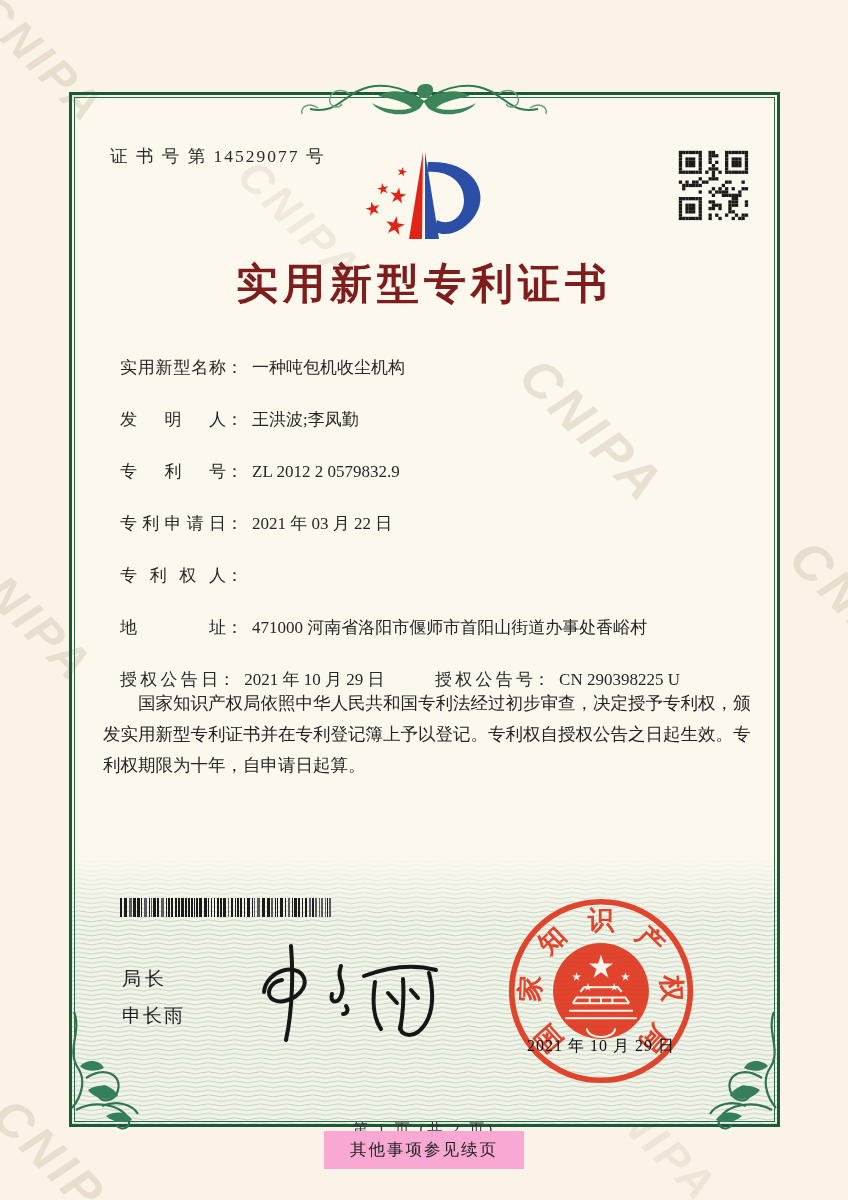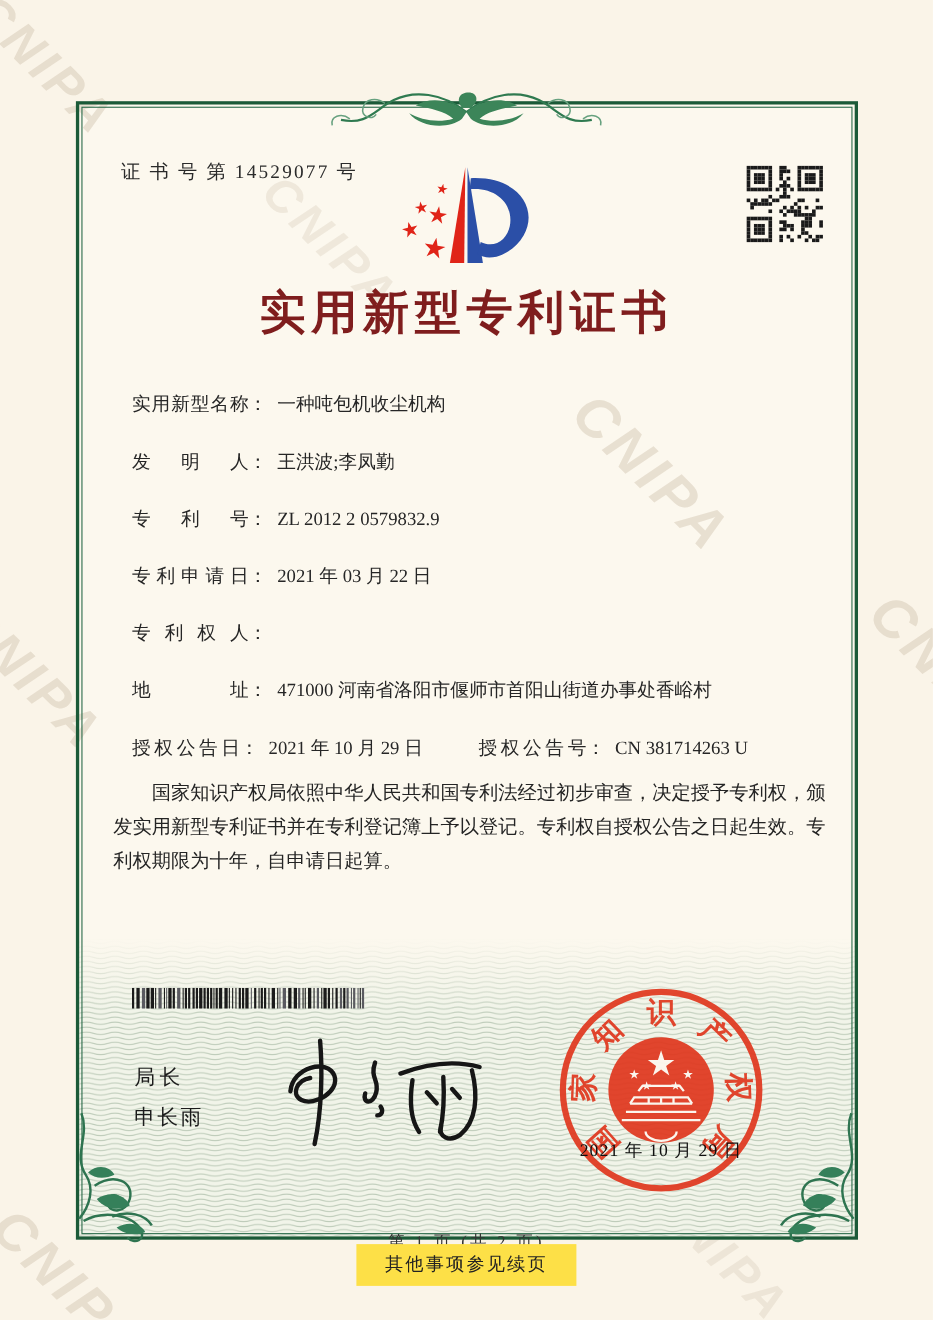--- a/index.html
+++ b/index.html
@@ -33,32 +33,32 @@
   .title{left:0;right:0;top:256px;z-index:7;text-align:center;
     font-size:42px;font-weight:700;letter-spacing:5px;color:#7f1d1d;}
   
   .fields{left:120px;top:356px;width:560px;z-index:7;display:flex;flex-direction:column;row-gap:28px;}
   .frow{display:flex;align-items:flex-start;font-size:17px;line-height:24px;color:#262626;white-space:nowrap;}
   .flabel{display:inline-block;width:106px;text-align:justify;text-align-last:justify;text-justify:inter-character;}
   .colon{display:inline-block;}
   .fvalue{display:inline-block;margin-left:9px;}
   .fvalue.fixed{width:206px;}
   
-  .body-text{left:103px;top:705px;width:648px;z-index:7;font-size:17.5px;line-height:31px;color:#242424;}
+  .body-text{left:103px;top:688px;width:648px;z-index:7;font-size:17.5px;line-height:31px;color:#242424;}
   .body-text p{margin:0;text-indent:2em;}
   
   .barcode{left:120px;top:898px;z-index:7;}
   .signer-title{left:122px;top:966px;z-index:7;font-size:19px;letter-spacing:4px;color:#1c1c1c;}
   .signer-name{left:122px;top:1003px;z-index:7;font-size:19px;letter-spacing:2px;color:#1c1c1c;}
   .signature{left:246px;top:940px;z-index:8;}
   .seal{left:507px;top:897px;z-index:7;}
   .seal-date{left:527px;top:1036px;z-index:8;font-size:16px;letter-spacing:1px;color:#0f0f0f;white-space:nowrap;}
   .page-info{left:0;right:0;top:1096px;z-index:7;text-align:center;font-size:15px;letter-spacing:3px;color:#333;margin-top:24px;}
   .cont-note{left:424px;top:1131px;transform:translateX(-50%);z-index:7;
-    background:#fde047;padding:8px 26px;font-size:16.5px;letter-spacing:2px;color:#222;}
+    background:#f9a8d4;padding:8px 26px;font-size:16.5px;letter-spacing:2px;color:#222;}
 </style>
 </head>
 <body>
 
 <div class="abs interior-bg"></div>
 
 <div class="wm" style="left:40px;top:58px;font-size:46px;">CNIPA</div>
 <div class="wm" style="left:300px;top:222px;font-size:44px;color:rgba(210,196,176,.30);">CNIPA</div>
 <div class="wm" style="left:592px;top:430px;font-size:52px;">CNIPA</div>
 <div class="wm" style="left:26px;top:615px;font-size:48px;">CNIPA</div>
@@ -369,21 +369,21 @@
     <span class="flabel">地址</span>
       <span class="colon">：</span>
     <span class="fvalue">471000 河南省洛阳市偃师市首阳山街道办事处香峪村</span>
   </div>
   <div class="frow">
     <span class="flabel">授权公告日</span>
       <span class="colon">：</span>
     <span class="fvalue fixed">2021 年 10 月 29 日</span>
     <span class="flabel">授权公告号</span>
       <span class="colon">：</span>
-    <span class="fvalue">CN 381714263 U</span>
+    <span class="fvalue">CN 290398225 U</span>
   </div>
 </div>
 
 <div class="abs body-text">
   <p>国家知识产权局依照中华人民共和国专利法经过初步审查，决定授予专利权，颁发实用新型专利证书并在专利登记簿上予以登记。专利权自授权公告之日起生效。专利权期限为十年，自申请日起算。</p>
 </div>
 
 <svg class="abs barcode" id="barcode-svg" width="218" height="19">
     <rect x="0" y="0" width="2" height="19" fill="#1b1b1b"></rect>
     <rect x="4" y="0" width="3" height="19" fill="#1b1b1b"></rect>

